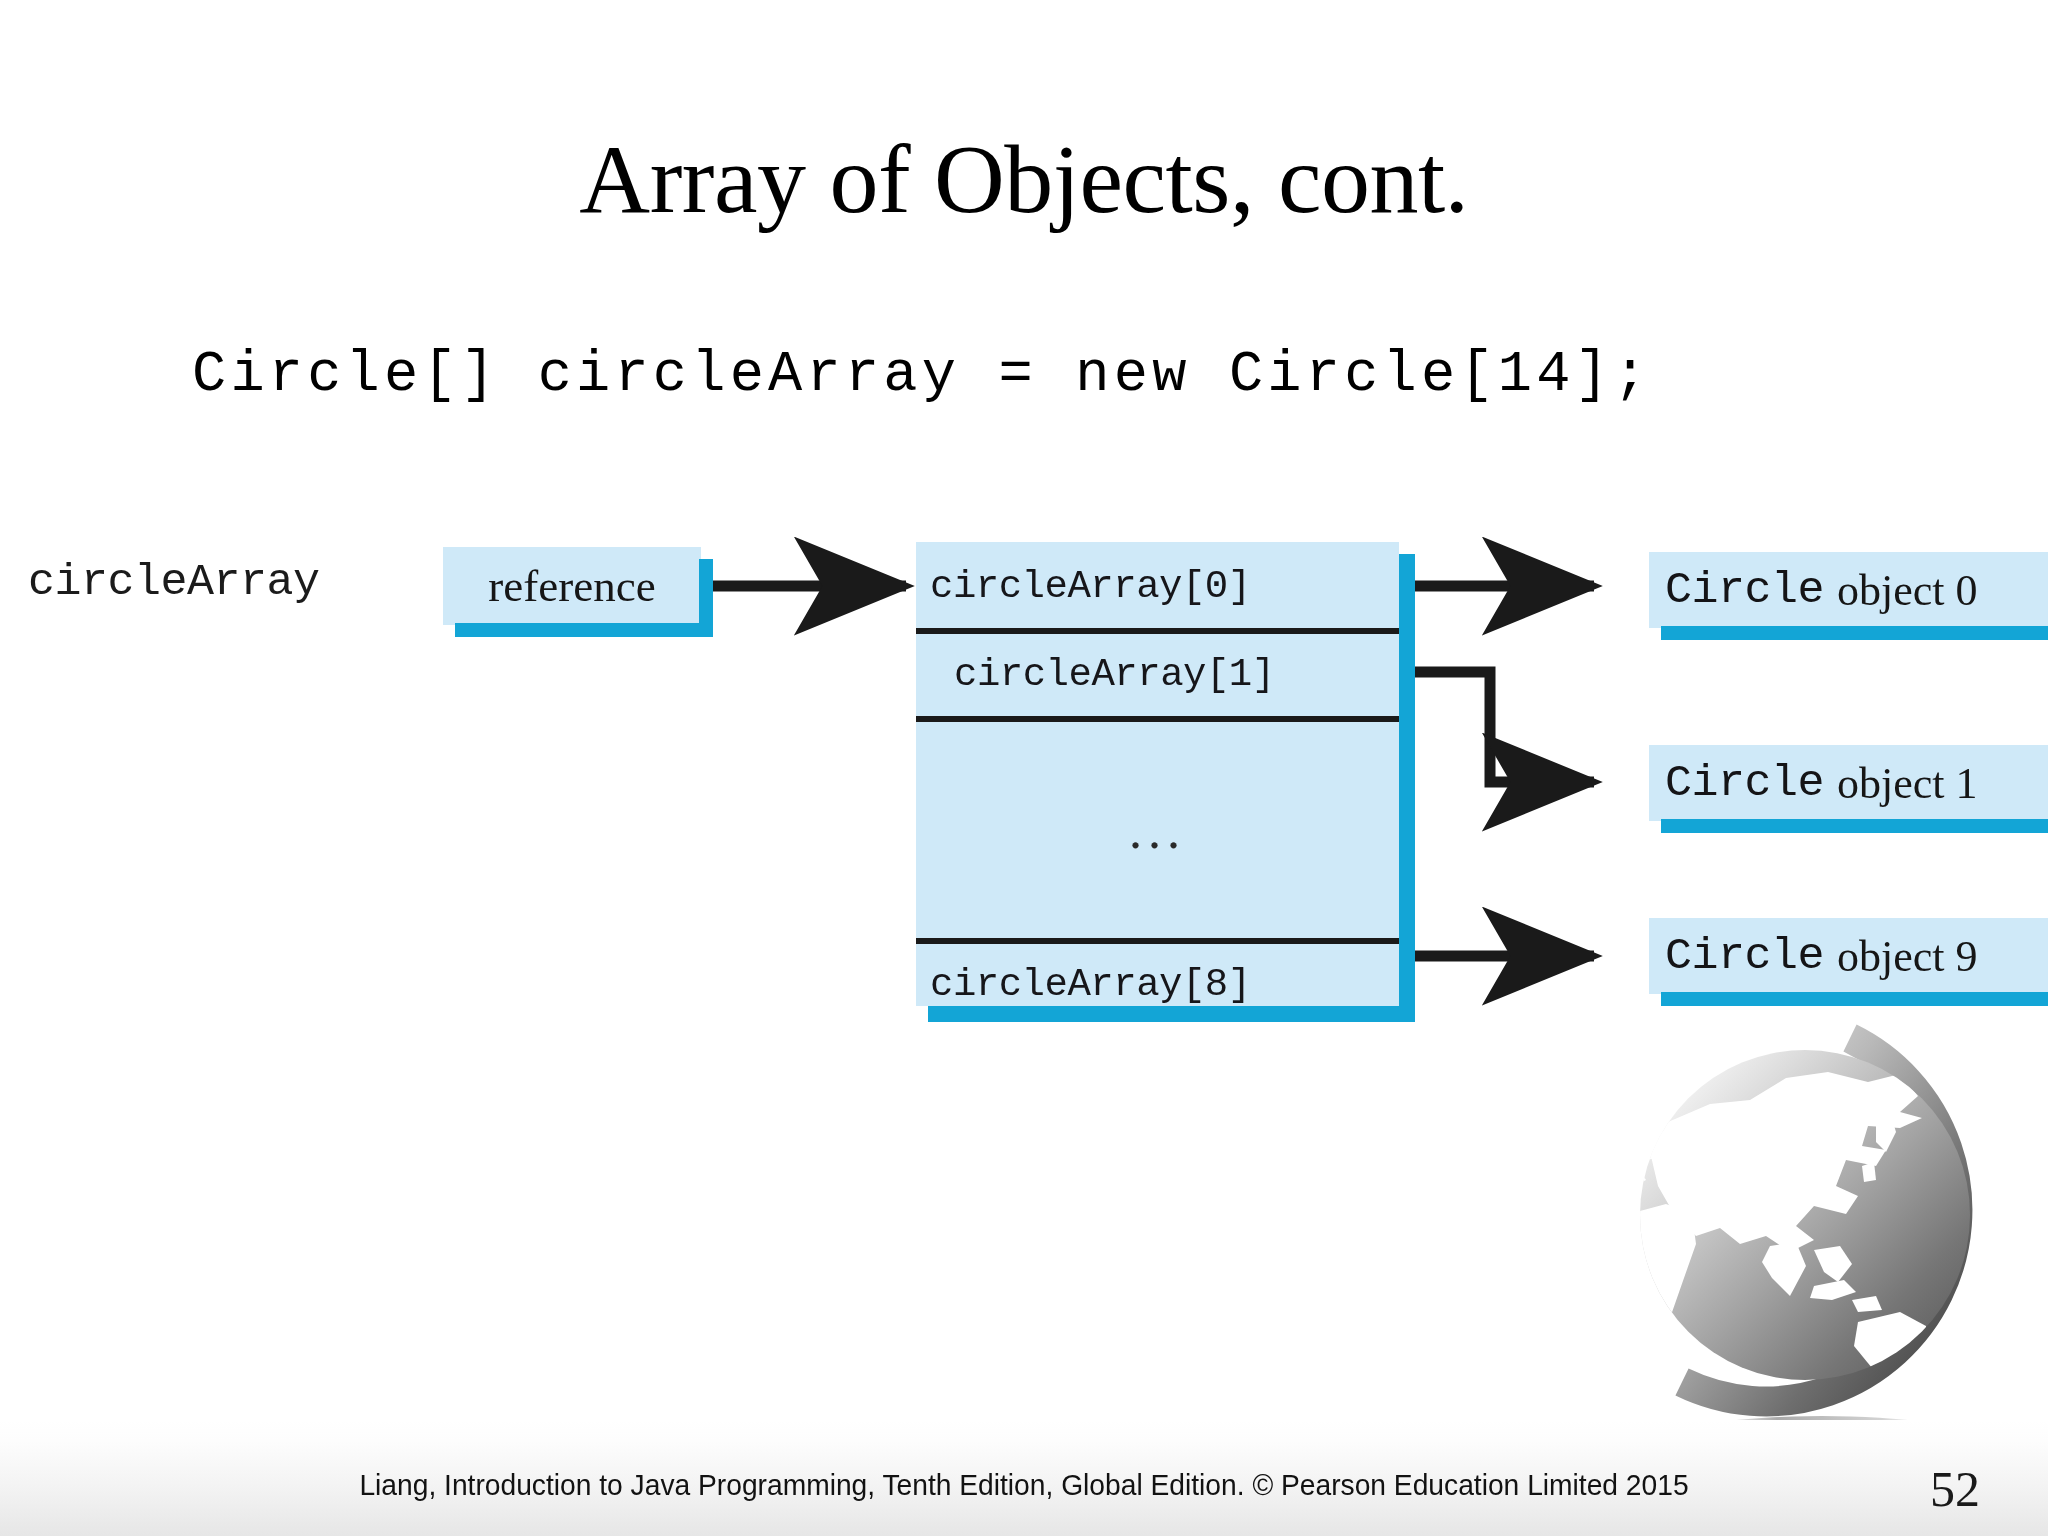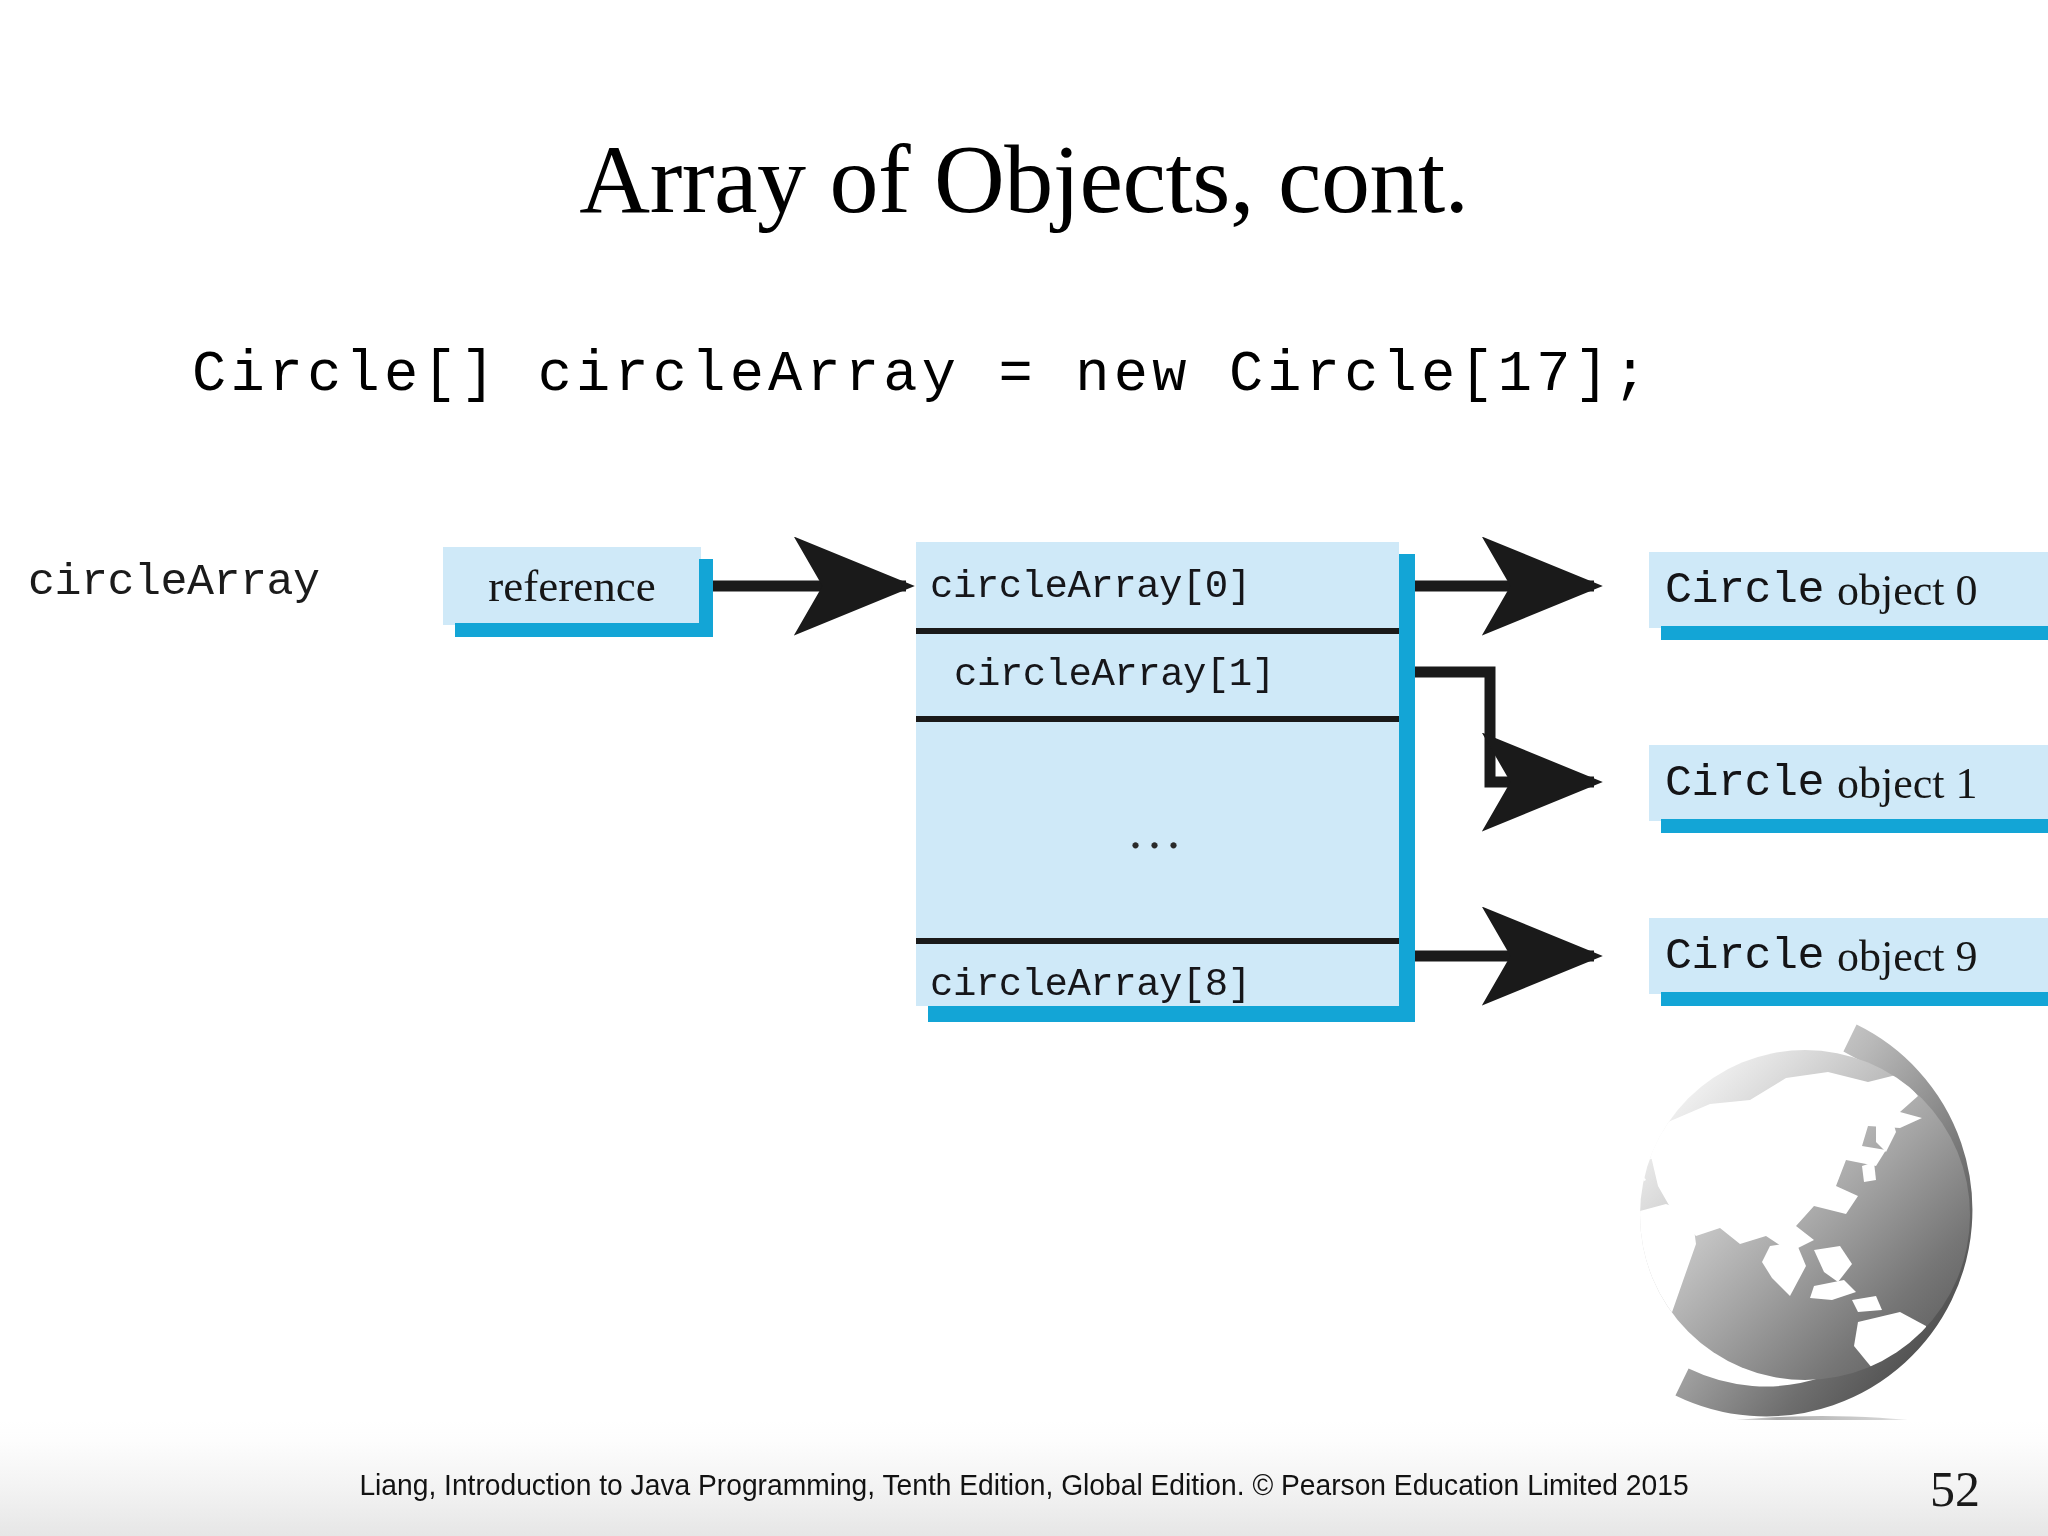--- a/index.html
+++ b/index.html
@@ -253,21 +253,21 @@
     color: #1a1a1a;
   }
 </style>
 </head>
 <body>
 
 <div id="slide">
 
   <div id="title">Array of Objects, cont.</div>
 
-  <div id="code-line">Circle[] circleArray = new Circle[17];</div>
+  <div id="code-line">Circle[] circleArray = new Circle[14];</div>
 
   <div id="diagram">
 
     <svg id="connectors" viewBox="0 0 2048 1536" xmlns="http://www.w3.org/2000/svg">
       <defs>
         <marker id="arrowhead" markerWidth="11" markerHeight="9" refX="10.2" refY="4.5" orient="auto" markerUnits="strokeWidth">
           <path d="M0,0 L11,4.5 L0,9 L2.6,4.5 Z" fill="#1a1a1a"></path>
         </marker>
       </defs>
 

